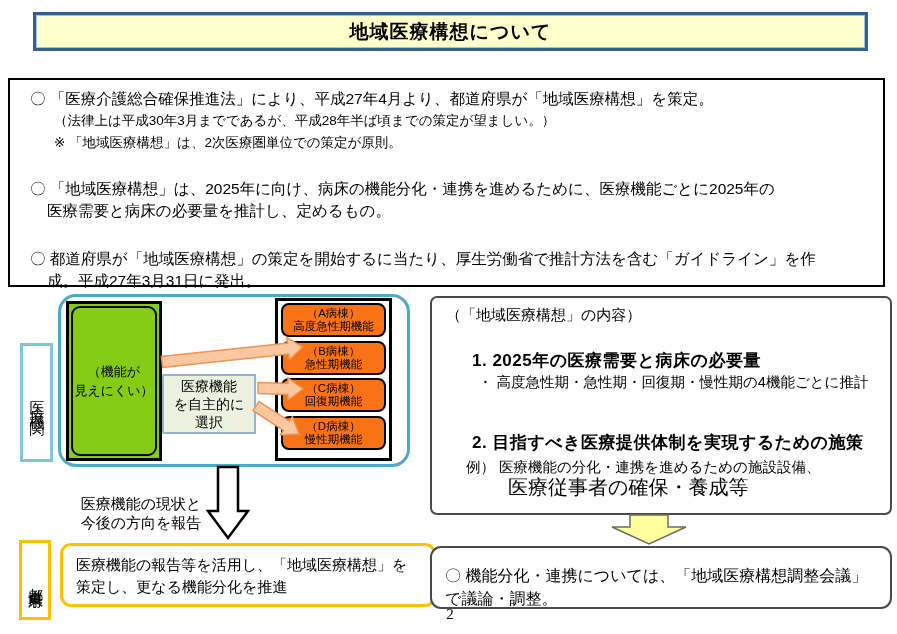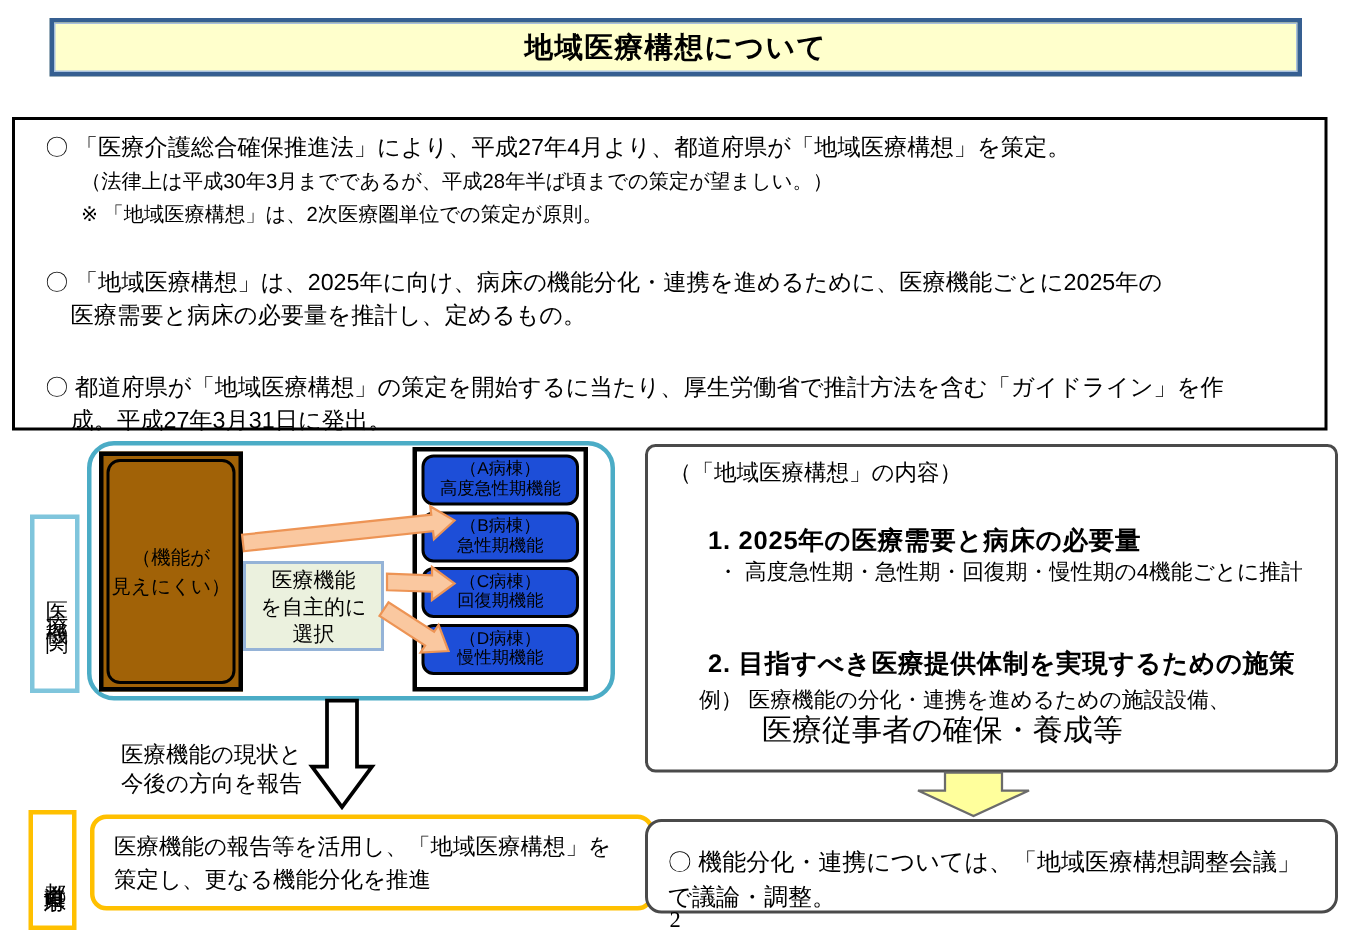--- a/index.html
+++ b/index.html
@@ -45,40 +45,40 @@
     border:3px solid #7FC5DC;
     display:flex; align-items:center; justify-content:center;
     writing-mode:vertical-rl; font-size:15px; letter-spacing:7px;
   }
   #facility-container {
     position:absolute; left:58px; top:294px; width:352px; height:173px;
     border:3px solid #4BACC6; border-radius:18px; background:#fff;
   }
   #hidden-box-outer {
     position:absolute; left:66px; top:301px; width:96px; height:160px;
-    border:3px solid #000; background:#a16207;
+    border:3px solid #000; background:#84cc16;
   }
   #hidden-box-inner {
     position:absolute; inset:2px; border:2px solid #000; border-radius:9px;
     display:flex; align-items:center; justify-content:center; text-align:center;
     font-size:13px; line-height:19px;
   }
   #select-box {
     position:absolute; left:162px; top:374px; width:94px; height:60px;
     background:#EBF1DE; border:2px solid #95B3D7;
     display:flex; align-items:center; justify-content:center; text-align:center;
     font-size:14px; line-height:18px;
   }
   #wards-container {
     position:absolute; left:275px; top:298px; width:117px; height:163px;
     border:3px solid #000; background:#fff;
   }
   .ward {
     position:absolute; left:281px; width:105px; height:34px;
-    border:2px solid #000; border-radius:8px; background:#1d4ed8;
+    border:2px solid #000; border-radius:8px; background:#f97316;
     display:flex; align-items:center; justify-content:center; text-align:center;
     font-size:11.5px; line-height:13.5px;
   }
   #ward-a { top:303px; } #ward-b { top:341px; }
   #ward-c { top:378px; } #ward-d { top:416px; }
 
   
   #report-label {
     position:absolute; left:70px; top:494px; width:142px;
     text-align:center; font-size:15px; line-height:19px;

